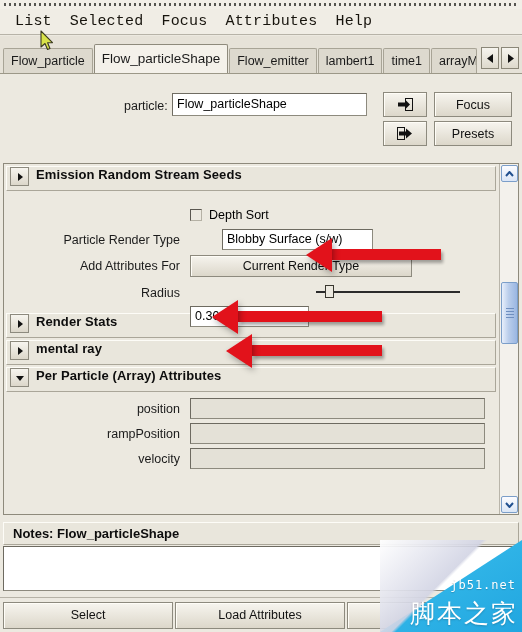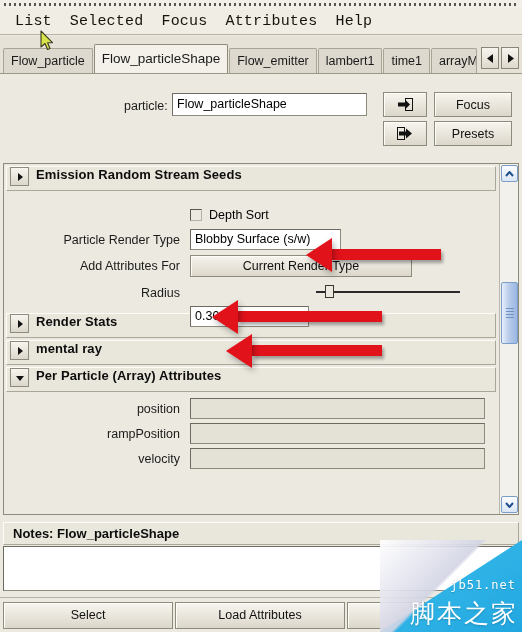--- a/index.html
+++ b/index.html
@@ -360,21 +360,21 @@
 
 
       <div class="row" style="margin-top:11px;">
         <div class="rlabel" style="width:176px;"></div>
         <div class="ck"></div>
         <div style="padding-left:7px;font-size:12.5px;">Depth Sort</div>
       </div>
 
       <div class="row">
         <div class="rlabel" style="width:176px;">Particle Render Type</div>
-        <div class="field" style="width:151px;">Blobby Surface (s/w)</div>
+        <div class="field" style="width:151px;margin-left:32px;">Blobby Surface (s/w)</div>
       </div>
 
       <div class="row" style="height:28px;">
         <div class="rlabel" style="width:176px;">Add Attributes For</div>
         <div class="wbtn" style="width:222px;">Current Render Type</div>
       </div>
 
       <div class="row">
         <div class="rlabel" style="width:176px;">Radius</div>
         <div class="field" style="width:119px;margin-top:48px;">0.300</div>

